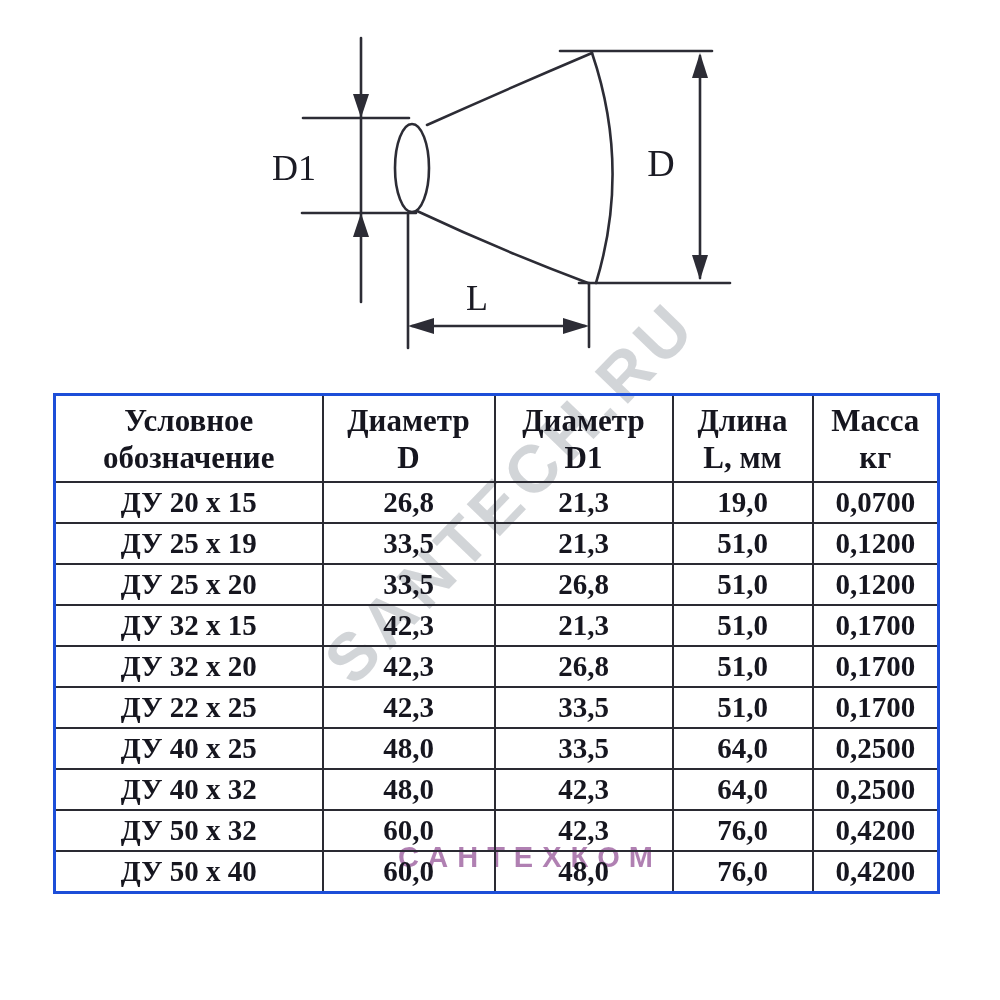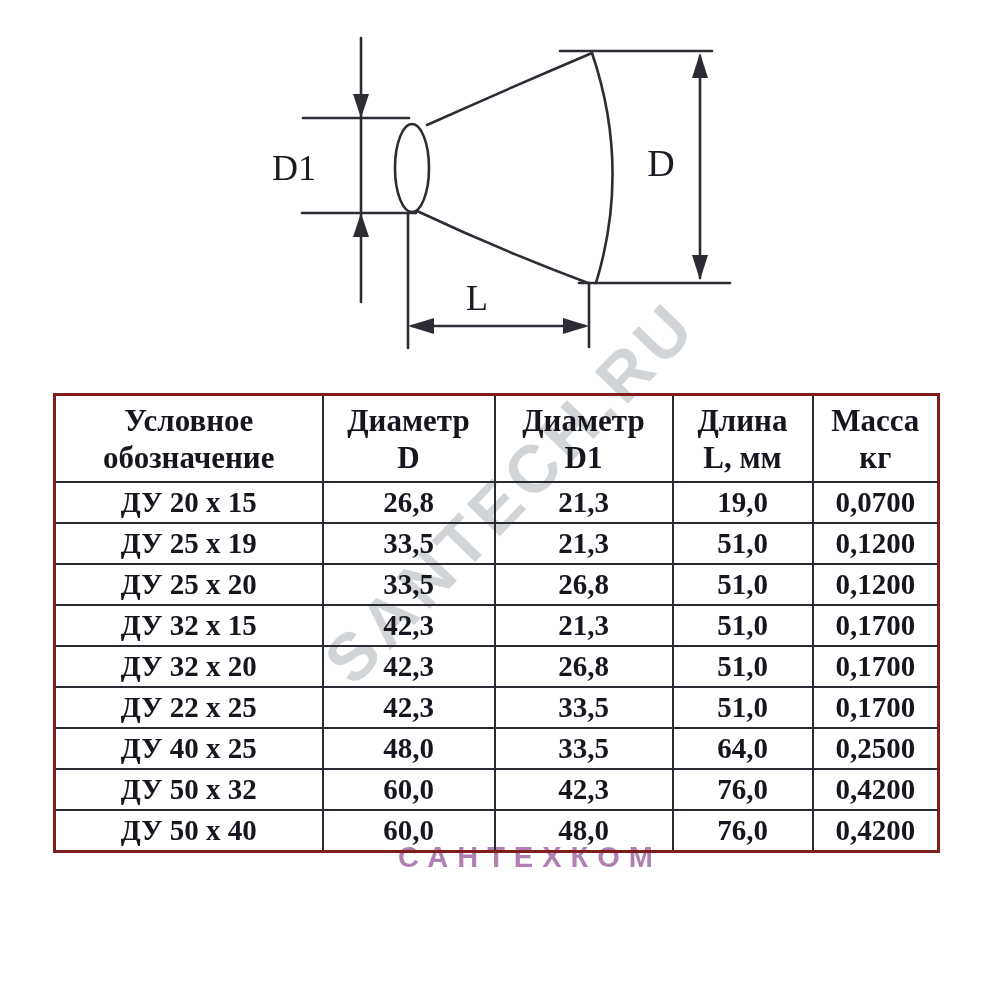--- a/index.html
+++ b/index.html
@@ -61,21 +61,21 @@
   }
 
   table.specs {
     position: absolute;
     left: 53px; top: 393px;
     width: 884px;
     border-collapse: collapse;
     table-layout: fixed;
     z-index: 1;
     background: transparent;
-    border: 3px solid #7f1d1d;
+    border: 3px solid #1d4ed8;
   }
   table.specs th, table.specs td {
     border: 2px solid #2a2a32;
     text-align: center;
     vertical-align: middle;
     padding: 0;
     color: #16161f;
     font-weight: bold;
     overflow: hidden;
   }
@@ -212,20 +212,27 @@
         <td>0,1700</td>
       </tr>
       <tr>
         <td>ДУ 40 x 25</td>
         <td>48,0</td>
         <td>33,5</td>
         <td>64,0</td>
         <td>0,2500</td>
       </tr>
       <tr>
+        <td>ДУ 40 x 32</td>
+        <td>48,0</td>
+        <td>42,3</td>
+        <td>64,0</td>
+        <td>0,2500</td>
+      </tr>
+      <tr>
         <td>ДУ 50 x 32</td>
         <td>60,0</td>
         <td>42,3</td>
         <td>76,0</td>
         <td>0,4200</td>
       </tr>
       <tr>
         <td>ДУ 50 x 40</td>
         <td>60,0</td>
         <td>48,0</td>

